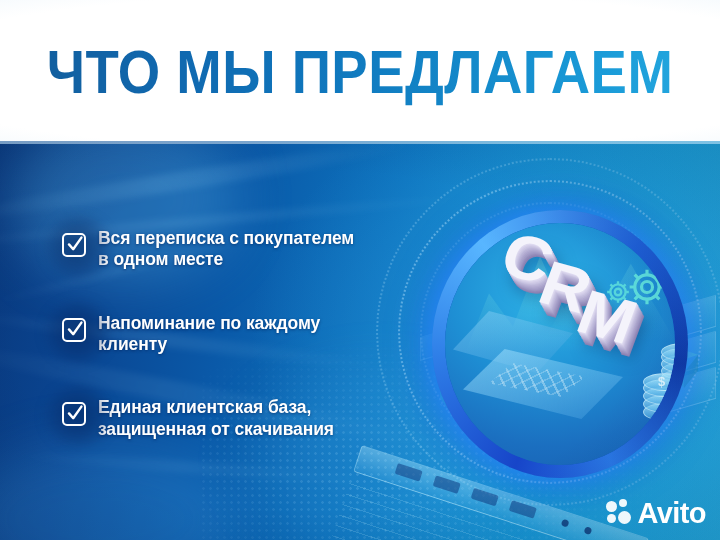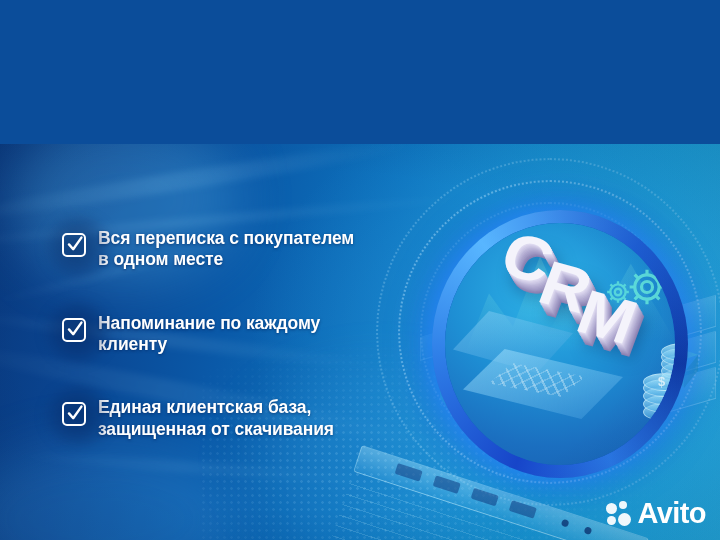--- a/index.html
+++ b/index.html
@@ -365,21 +365,21 @@
     letter-spacing: -0.1px;
     text-shadow: 0 1px 3px rgba(4,28,78,.55);
     white-space: pre-line;
   }
 
   
   .avito {
     position: absolute;
     right: 14px; bottom: 12px;
     display: flex;
-    align-items: center;
+    align-items: flex-start;
     gap: 6px;
   }
   .avito-dots { position: relative; width: 26px; height: 26px; }
   .avito-dots span {
     position: absolute;
     border-radius: 50%;
     background: #ffffff;
     opacity: .93;
   }
   .avito-dots .d1 { left: 0;   top: 2px;  width: 11px; height: 11px; }
@@ -392,20 +392,23 @@
     color: #ffffff;
     letter-spacing: -0.6px;
     line-height: 1;
   }
 </style>
 </head>
 <body>
 
 <div class="banner">
 
+  <div class="header-band">
+    <div class="headline">ЧТО МЫ ПРЕДЛАГАЕМ</div>
+  </div>
 
   <div class="panel">
 
     <div class="streaks">
       <div class="streak s1"></div>
       <div class="streak s2"></div>
       <div class="streak s3"></div>
       <div class="streak s4"></div>
       <div class="streak s5"></div>
       <div class="streak s6"></div>

